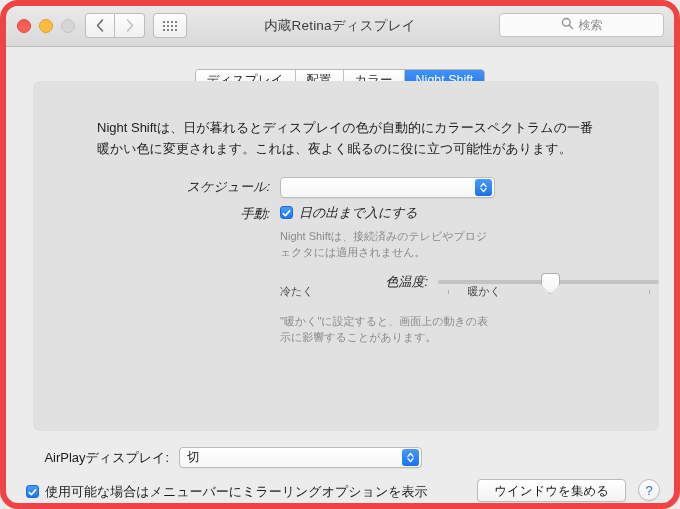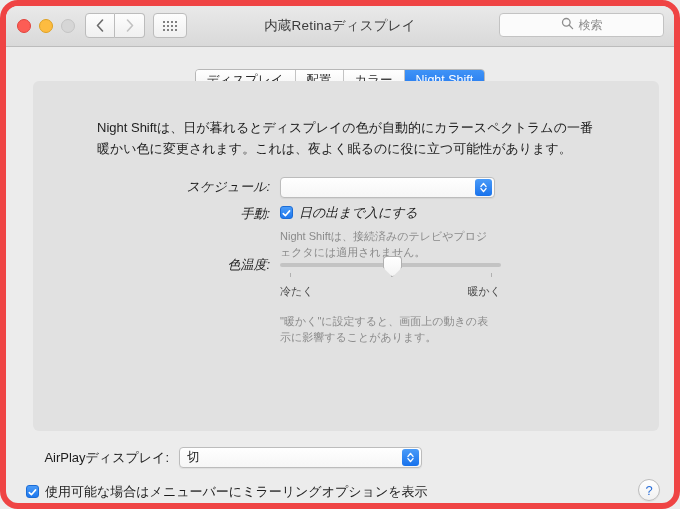--- a/index.html
+++ b/index.html
@@ -206,21 +206,21 @@
   .hint {
     position: absolute;
     font-size: 11px;
     line-height: 16px;
     color: #8a8a8a;
   }
   .hint-tv { left: 247px; top: 147px; width: 215px; }
   .hint-warm { left: 247px; top: 232px; width: 215px; }
 
   
-  .row-temp { left: 0; top: 177px; width: 100%; }
+  .row-temp { left: 0; top: 194px; width: 100%; justify-content: flex-end; }
   .row-temp .rlabel { width: 237px; padding-right: 10px; line-height: 14px; }
   .slider {
     position: relative;
     width: 221px; height: 14px;
   }
   .track {
     position: absolute;
     left: 0; right: 0; top: 5px;
     height: 4px;
     background: #c3c3c3;
@@ -440,15 +440,16 @@
     <span class="checkbox">
       <span>
         <svg width="9" height="9" viewBox="0 0 9 9">
             <polyline points="1.3,4.6 3.4,6.7 7.6,1.9" fill="none" stroke="#ffffff" stroke-width="1.6" stroke-linecap="round" stroke-linejoin="round"></polyline>
           </svg>
       </span>
     </span>
     <span class="cblabel">使用可能な場合はメニューバーにミラーリングオプションを表示</span>
   </div>
 
+  <div class="gather-btn">ウインドウを集める</div>
   <div class="help-btn">?</div>
 
 </div>
 
 </body></html>

